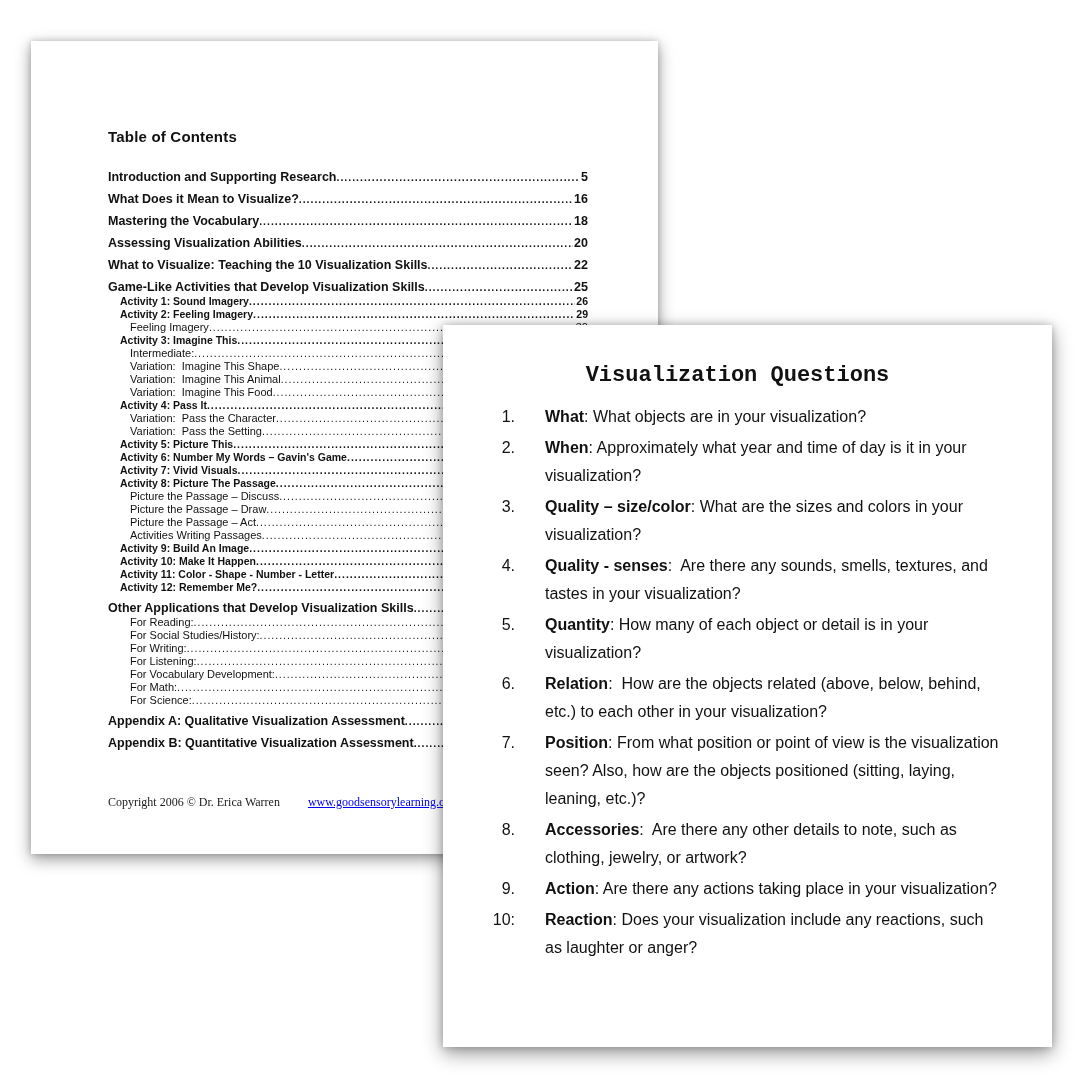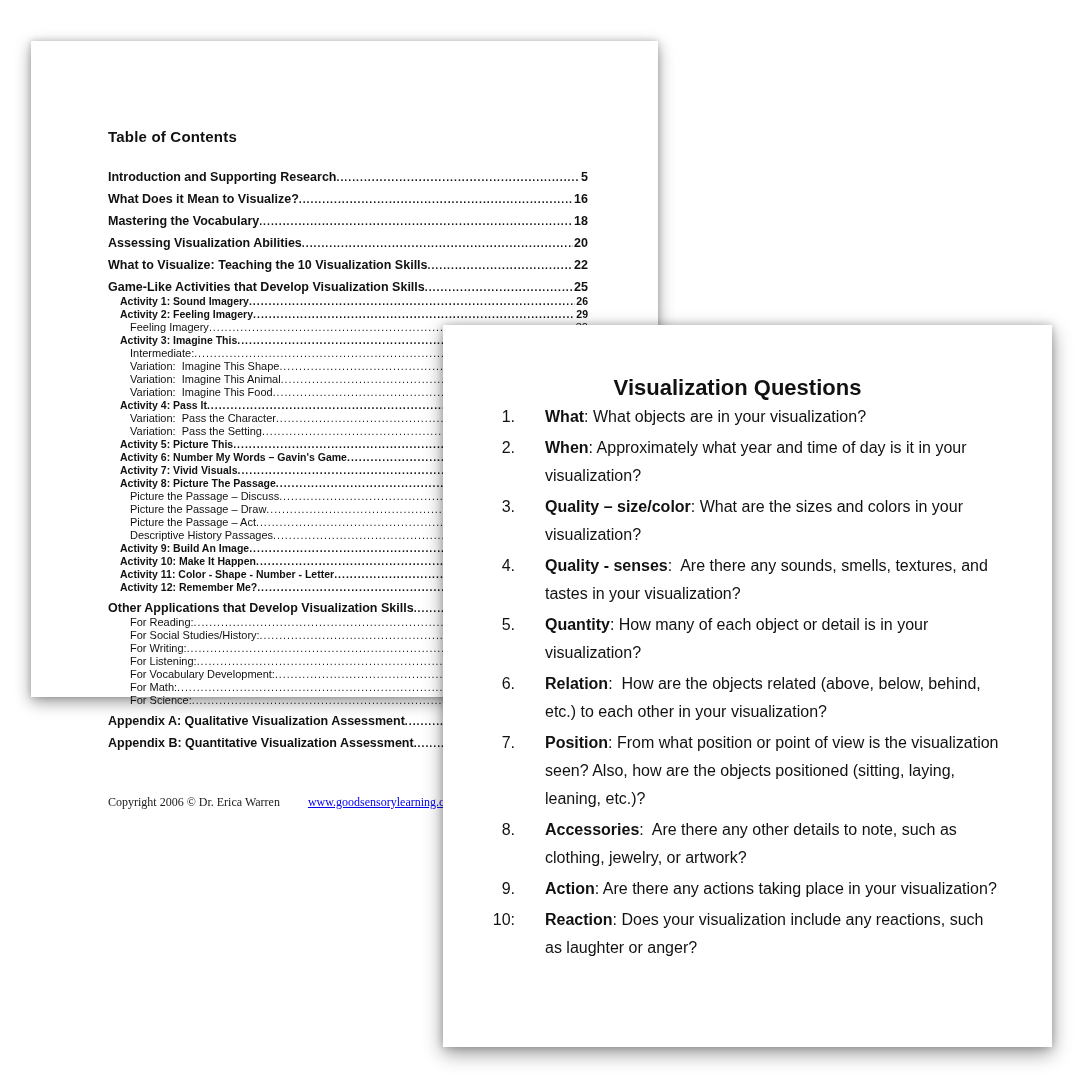--- a/index.html
+++ b/index.html
@@ -3,21 +3,21 @@
 <meta charset="utf-8">
 <style>
   html, body { margin: 0; padding: 0; background: #ffffff; }
   .canvas {
     position: relative; width: 1080px; height: 1080px;
     background: #ffffff; overflow: hidden;
     font-family: "Liberation Sans", sans-serif; color: #111;
   }
   .page { position: absolute; background: #ffffff; }
   .page-back {
-    left: 31px; top: 41px; width: 627px; height: 656px;
+    left: 31px; top: 41px; width: 627px; height: 813px;
     box-shadow: 0 5px 15px rgba(0,0,0,0.40), 0 0 6px rgba(0,0,0,0.18);
     z-index: 1;
   }
   .page-front {
     left: 443px; top: 325px; width: 609px; height: 722px;
     box-shadow: 0 6px 18px rgba(0,0,0,0.42), 0 0 8px rgba(0,0,0,0.20);
     z-index: 2;
   }
   
   .toc-head {
@@ -37,22 +37,22 @@
   }
   .toc-page { white-space: nowrap; flex-shrink: 0; padding-left: 1px; }
   .toc-footer {
     position: absolute; left: 77px; top: 754px; white-space: nowrap;
     font-family: "Liberation Serif", serif; font-size: 12px; color: #1a1a1a;
   }
   .toc-footer .sep { display: inline-block; width: 28px; }
   .footer-link { color: #0000EE; text-decoration: underline; cursor: pointer; }
   
   .vq-head {
-    position: absolute; left: 40px; right: 60px; top: 50px;
-    text-align: center; font-size: 22px; font-weight: bold;
+    position: absolute; left: 40px; right: 60px; top: 38px;
+    text-align: center; font-size: 22px; font-weight: bold; font-family: Liberation Mono, monospace;
   }
   .vq-list { position: absolute; left: 46px; right: 52px; top: 78px; }
   .vq-item { display: flex; margin-bottom: 3px; }
   .vq-num {
     flex-shrink: 0; width: 26px; text-align: right; margin-right: 30px;
     font-size: 16px; line-height: 28px;
   }
   .vq-text { flex: 1 1 auto; font-size: 16px; line-height: 28px; }
   .vq-term { font-weight: bold; }
 </style>
@@ -178,21 +178,21 @@
     <span class="toc-label">Picture the Passage – Draw</span>
     <span class="toc-dots"></span>
     <span class="toc-page"></span>
   </div>
         <div class="toc-row lv2">
     <span class="toc-label">Picture the Passage – Act</span>
     <span class="toc-dots"></span>
     <span class="toc-page"></span>
   </div>
         <div class="toc-row lv2">
-    <span class="toc-label">Descriptive History Passages</span>
+    <span class="toc-label">Activities Writing Passages</span>
     <span class="toc-dots"></span>
     <span class="toc-page"></span>
   </div>
         <div class="toc-row lv1">
     <span class="toc-label">Activity 9: Build An Image </span>
     <span class="toc-dots"></span>
     <span class="toc-page"></span>
   </div>
         <div class="toc-row lv1">
     <span class="toc-label">Activity 10: Make It Happen</span>

